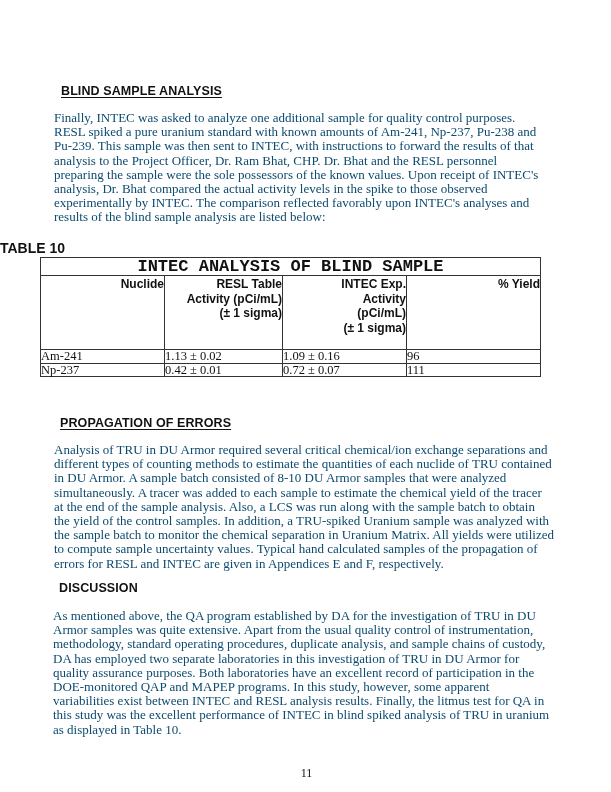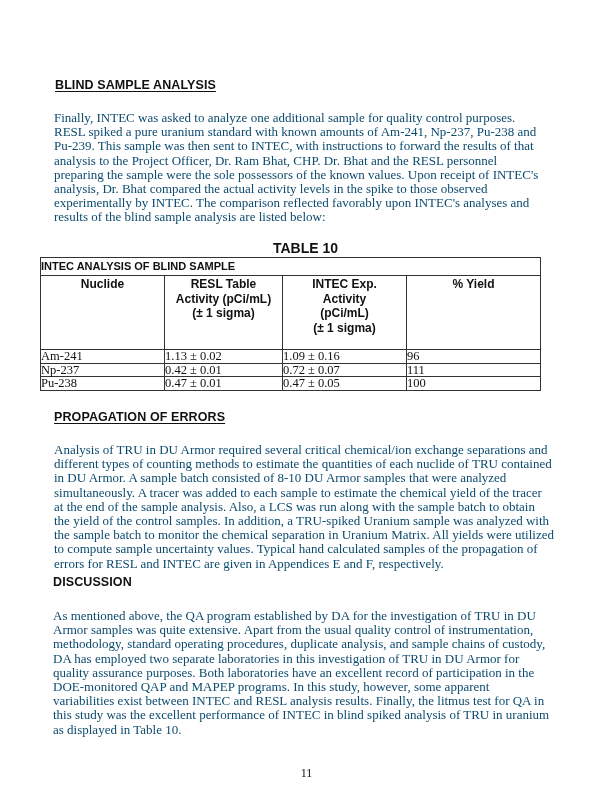--- a/index.html
+++ b/index.html
@@ -1,26 +1,26 @@
 <!DOCTYPE html>
 <html><head>
 <meta charset="utf-8">
 <style>
   html, body { margin: 0; padding: 0; background: #ffffff; }
   body { width: 611px; height: 792px; position: relative; overflow: hidden; color: #111; }
   .page { position: absolute; left: 0; top: 0; width: 611px; height: 792px; }
-  .h-sans { font-family: "Liberation Sans", sans-serif; font-weight: bold; font-size: 12.5px; position: absolute; left: 55px; margin: 0; letter-spacing: 0.1px; }
+  .h-sans { font-family: "Liberation Sans", sans-serif; font-weight: bold; font-size: 12.5px; position: absolute; left: 55px; margin: 6px; letter-spacing: 0.1px; }
   .h-underline { text-decoration: underline; text-underline-offset: 2px; text-decoration-thickness: 1px; }
   .h-italic { }
   .para { font-family: "Liberation Serif", serif; font-size: 13px; line-height: 14.2px; position: absolute; left: 54px; width: 500px; margin: 0; color: #0c4a6e; }
-  .table-title { font-family: "Liberation Sans", sans-serif; font-weight: bold; font-size: 14px; position: absolute; left: 0; width: 611px; top: 240px; text-align: center; margin: 0; }
+  .table-title { font-family: "Liberation Sans", sans-serif; font-weight: bold; font-size: 14px; position: absolute; left: 0; width: 611px; top: 240px; margin: 0; }
   table.t10 { position: absolute; left: 40px; top: 257px; width: 501px; border-collapse: collapse; border: 1.5px solid #222; }
   table.t10 td, table.t10 th { border: 1px solid #333; padding: 0; }
-  table.t10 .cap { font-family: Liberation Sans, sans-serif; font-weight: bold; font-size: 11px; text-align: left; height: 17px; line-height: 17px; }
-  table.t10 th { font-family: "Liberation Sans", sans-serif; font-weight: bold; font-size: 12px; line-height: 14.5px; vertical-align: top; text-align: center; height: 72px; padding-top: 1px; }
+  table.t10 .cap { font-family: Liberation Mono, monospace; font-weight: bold; font-size: 17px; text-align: center; height: 17px; line-height: 17px; }
+  table.t10 th { font-family: "Liberation Sans", sans-serif; font-weight: bold; font-size: 12px; line-height: 14.5px; vertical-align: top; text-align: right; height: 72px; padding-top: 1px; }
   table.t10 td.v { font-family: "Liberation Serif", serif; font-size: 12.5px; text-align: left; height: 12.5px; line-height: 12.5px; }
   .hline { display: block; }
   .page-num { font-family: "Liberation Serif", serif; font-size: 12px; position: absolute; top: 765px; left: 0; width: 611px; text-align: center; margin: 1px; }
 </style>
 </head>
 <body>
 
 <div class="page">
 
   <h2 class="h-sans h-underline" style="top:78px;">BLIND SAMPLE ANALYSIS</h2>
@@ -58,26 +58,20 @@
       <td class="v">1.13 ±  0.02</td>
       <td class="v">1.09 ±  0.16</td>
       <td class="v">96</td>
     </tr>
     <tr>
       <td class="v">Np-237</td>
       <td class="v">0.42 ±  0.01</td>
       <td class="v">0.72 ±  0.07</td>
       <td class="v">111</td>
     </tr>
-    <tr>
-      <td class="v">Pu-238</td>
-      <td class="v">0.47 ±  0.01</td>
-      <td class="v">0.47 ±  0.05</td>
-      <td class="v">100</td>
-    </tr>
   </tbody>
     </table>
 
   <h2 class="h-sans h-underline" style="top:410px; left:54px;">PROPAGATION OF ERRORS</h2>
 
   <p class="para" style="top:443px; width:500px;">Analysis of TRU in DU Armor required several critical chemical/ion exchange separations and different types of counting methods to estimate the quantities of each nuclide of TRU contained in DU Armor.  A sample batch consisted of 8-10 DU Armor samples that were analyzed simultaneously.  A tracer was added to each sample to estimate the chemical yield of the tracer at the end of the sample analysis.  Also, a LCS was run along with the sample batch to obtain the yield of the control samples.  In addition, a TRU-spiked Uranium sample was analyzed with the sample batch to monitor the chemical separation in Uranium Matrix.  All yields were utilized to compute sample uncertainty values.  Typical hand calculated samples of the propagation of errors for RESL and INTEC are given in Appendices E and F, respectively.</p>
 
   <h2 class="h-sans h-italic" style="top:575px; left:53px;">DISCUSSION</h2>
 
   <p class="para" style="top:609px; left:53px; width:500px;">As mentioned above, the QA program established by DA for the investigation of TRU in DU Armor samples was quite extensive.  Apart from the usual quality control of instrumentation, methodology, standard operating procedures, duplicate analysis, and sample chains of custody, DA has employed two separate laboratories in this investigation of TRU in DU Armor for quality assurance purposes.  Both laboratories have an excellent record of participation in the DOE-monitored QAP and MAPEP programs.  In this study, however, some apparent variabilities exist between INTEC and RESL analysis results.   Finally, the litmus test for QA in this study was the excellent performance of INTEC in blind spiked analysis of TRU in uranium as displayed in Table 10.</p>

